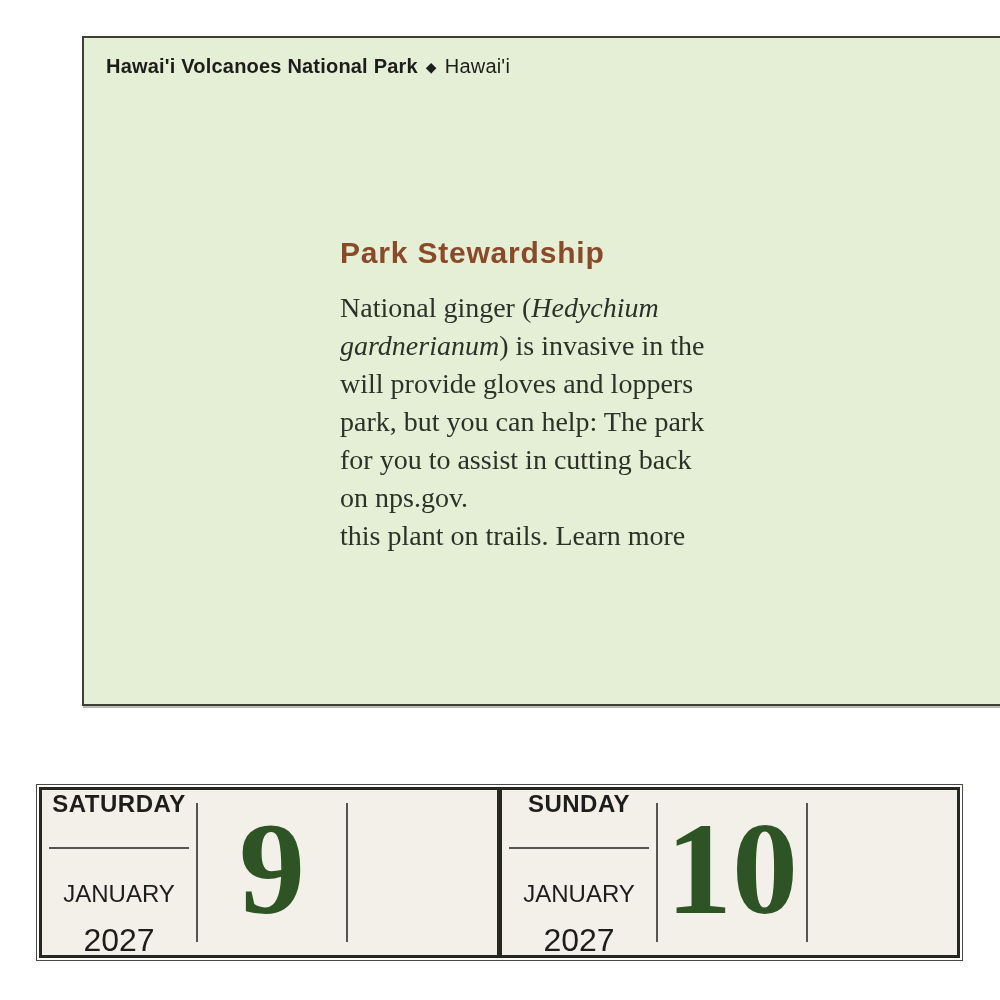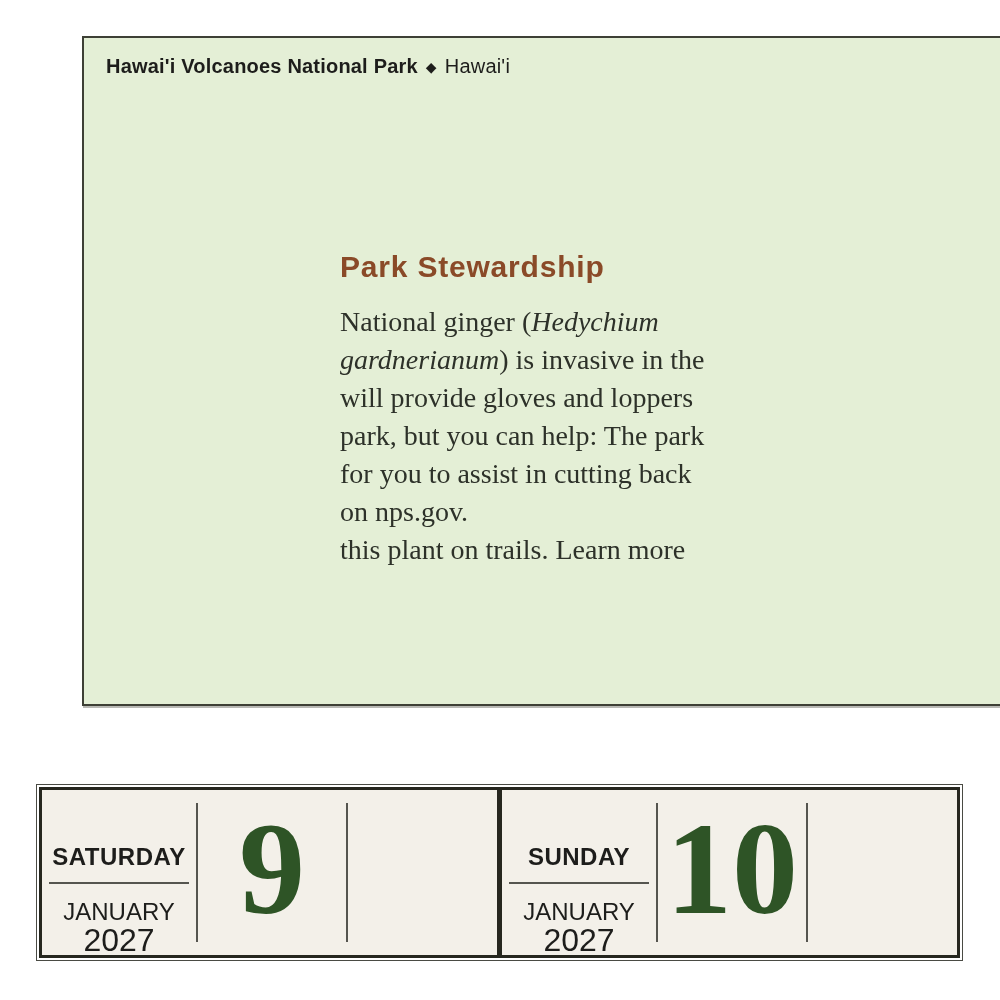--- a/index.html
+++ b/index.html
@@ -16,21 +16,21 @@
   }
   .card-header {
     position:absolute; left:22px; top:17px;
     font-size:20px; color:#1d1d1b; letter-spacing:.2px;
     display:flex; align-items:center;
   }
   .park-name { font-weight:bold; }
   .header-diamond { font-size:14px; margin:0 8px; line-height:20px;
     font-family:"DejaVu Sans", sans-serif; color:#1d1d1b; }
 
-  .story { position:absolute; left:256px; top:212px; }
+  .story { position:absolute; left:256px; top:198px; }
   .story-title {
     font-size:30px; font-weight:bold; letter-spacing:.8px;
     color:#8a4a28;
   }
   .story-body {
     margin-top:19px;
     font-family:"Liberation Serif", "DejaVu Serif", serif;
     font-size:28px; line-height:38px; color:#2d3129;
   }
   .story-line { white-space:nowrap; }
@@ -43,21 +43,21 @@
   }
   .datebar-inner {
     height:100%; border:3px solid #26271f; background:#f3f0e9;
     display:flex; align-items:stretch;
   }
   .day-cell { flex:1; display:flex; align-items:stretch; }
   .mid-divider { width:5px; background:#26271f; }
 
   .day-meta {
     width:154px; display:flex; flex-direction:column;
-    align-items:center; justify-content:flex-end; color:#1d1d1b;
+    align-items:center; justify-content:space-between; color:#1d1d1b;
   }
   .day-name { font-size:24px; font-weight:bold; letter-spacing:.5px; }
   .day-rule { width:140px; height:0; border:none;
     border-top:2px solid #55554f; margin:11px 0 13px; }
   .day-month { font-size:24px; line-height:29px; }
   .day-year  { font-size:32px; line-height:29px; }
 
   .col-divider { width:2px; background:#55554f; margin:13px 0; }
 
   .day-num {

